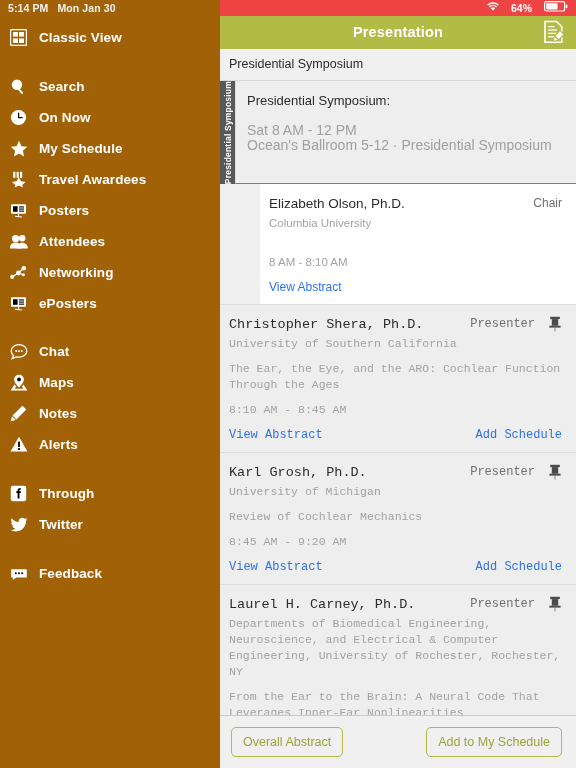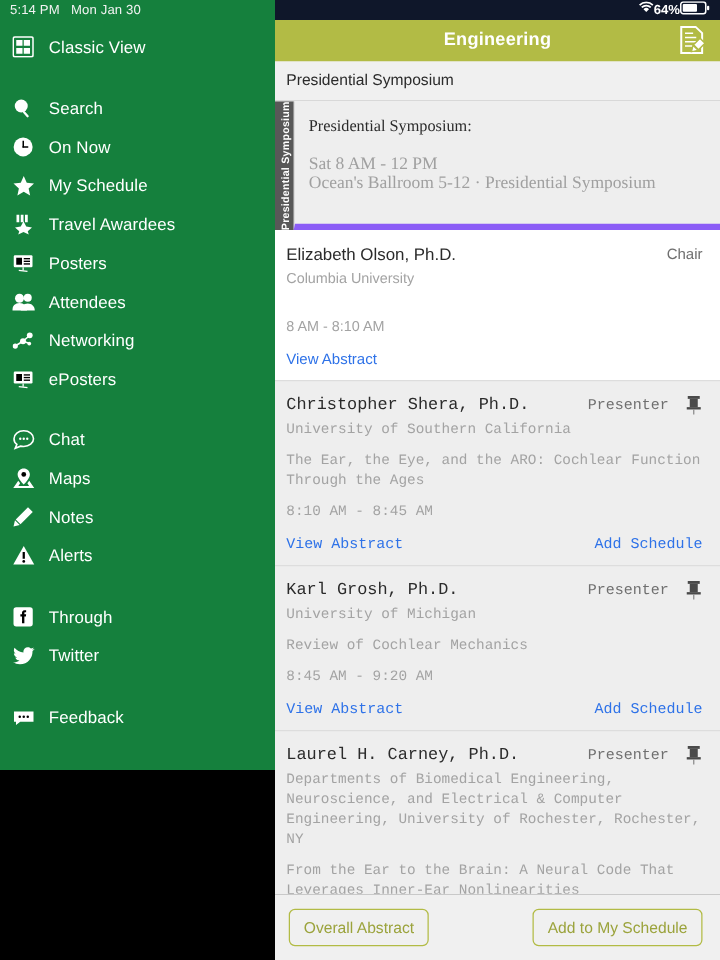--- a/index.html
+++ b/index.html
@@ -6,24 +6,25 @@
   html, body {
     width: 576px; height: 768px;
     font-family: "Liberation Sans", sans-serif;
     background: #000;
     overflow: hidden;
   }
   .app { position: relative; width: 576px; height: 768px; display: flex; }
 
   
   .sidebar {
-    width: 220px; height: 616px;
-    background: #15803d; color: #fff;
+    width: 220px; height: 768px;
+    background: #a16207; color: #fff;
     flex: 0 0 220px;
     position: relative;
+    font-weight: bold;
   }
   .sb-status {
     height: 16px; display: flex; align-items: center;
     padding-left: 8px; gap: 9px;
     font-size: 10.5px; color: #f2f2f2; letter-spacing: .1px;
   }
   .sb-list { padding-top: 6px; }
   .sb-item {
     display: flex; align-items: center;
     height: 31px; padding-left: 9px; gap: 11px;
@@ -39,23 +40,23 @@
   .sb-gap-md { height: 18px; }
   .sb-gap-lg { height: 17px; }
 
   
   .main {
     width: 356px; height: 768px; flex: 0 0 356px;
     background: #f0f0f0; position: relative;
     display: flex; flex-direction: column;
   }
   .m-status {
-    height: 16px; background: #0f172a;
+    height: 16px; background: #ef4444;
     display: flex; align-items: center; justify-content: flex-end;
-    padding-right: 8px; gap: 0;
+    padding-right: 8px; gap: 12px;
     font-size: 10.5px; color: #ffffff; font-weight: bold;
   }
   .navbar {
     height: 34px; background: #b2bb45;
     display: flex; align-items: center; justify-content: center;
     position: relative;
   }
   .navbar .title {
     font-size: 14.5px; color: #ffffff; font-weight: bold; letter-spacing: .2px;
   }
@@ -81,29 +82,28 @@
     flex: 0 0 15px;
   }
   .vtab span {
     writing-mode: vertical-rl; transform: rotate(180deg);
     font-size: 8.5px; font-weight: bold; letter-spacing: .2px;
     white-space: nowrap;
   }
   .session-body {
     flex: 1 1 auto; padding: 12px 10px 13px 11px;
     border-left: 1px solid #dcdcdc;
-    border-bottom: 5px solid #8b5cf6;
-    font-family: Liberation Serif, serif;
+    border-bottom: 1px solid #8b5cf6;
   }
   .session-title { font-size: 13px; color: #2b2b2b; margin-bottom: 15px; }
   .session-meta { font-size: 14px; color: #a0a0a0; line-height: 15px; }
 
   
   .row { padding: 10px 14px 10px 9px; position: relative; }
-  .row.white { background: #ffffff; }
+  .row.white { background: #ffffff; margin-left: 40px; }
   .row.grey  { background: #eeeeee; font-family: Liberation Mono, monospace; }
   .row + .row { border-top: 1px solid #dddddd; }
 
   .row-head { display: flex; align-items: flex-start; justify-content: space-between; }
   .person { font-size: 13.5px; color: #2b2b2b; line-height: 19px; }
   .role-wrap { display: flex; align-items: flex-start; gap: 13px; padding-top: 1px; }
   .role { font-size: 12px; color: #6f6f6f; line-height: 16px; }
   .pin { width: 14px; height: 16px; flex: 0 0 14px; }
 
   .affil { font-size: 11.5px; color: #a3a3a3; line-height: 16px; margin-top: 2px; }
@@ -357,21 +357,21 @@
       <span>
         <svg width="24" height="11" viewBox="0 0 24 11">
             <rect x="0.6" y="0.6" width="20" height="9.4" rx="2" fill="none" stroke="#fff" stroke-width="1.2"></rect>
             <rect x="2.2" y="2.2" width="11.4" height="6.2" rx="0.8" fill="#fff"></rect>
             <rect x="21.6" y="3.6" width="1.8" height="3.6" rx="0.8" fill="#fff"></rect>
           </svg>
       </span>
     </div>
 
     <div class="navbar">
-      <span class="title">Engineering</span>
+      <span class="title">Presentation</span>
       <span class="note-btn">
         <svg width="22" height="24" viewBox="0 0 22 24">
           <path d="M2 1.5h11.5l5.2 5v15.8H2z" fill="none" stroke="#fff" stroke-width="1.6"></path>
           <line x1="5" y1="6.6" x2="11.5" y2="6.6" stroke="#fff" stroke-width="1.3"></line>
           <line x1="5" y1="10" x2="14" y2="10" stroke="#fff" stroke-width="1.3"></line>
           <line x1="5" y1="13.4" x2="14" y2="13.4" stroke="#fff" stroke-width="1.3"></line>
           <line x1="5" y1="16.8" x2="11" y2="16.8" stroke="#fff" stroke-width="1.3"></line>
           <polygon points="17,10.6 21,14.6 15.8,19.8 11.8,15.8" fill="#fff" stroke="#b2bb45" stroke-width="1.2"></polygon>
           <polygon points="11.4,16.2 15.4,20.2 10.2,21.4" fill="#fff" stroke="#b2bb45" stroke-width="1"></polygon>
         </svg>

